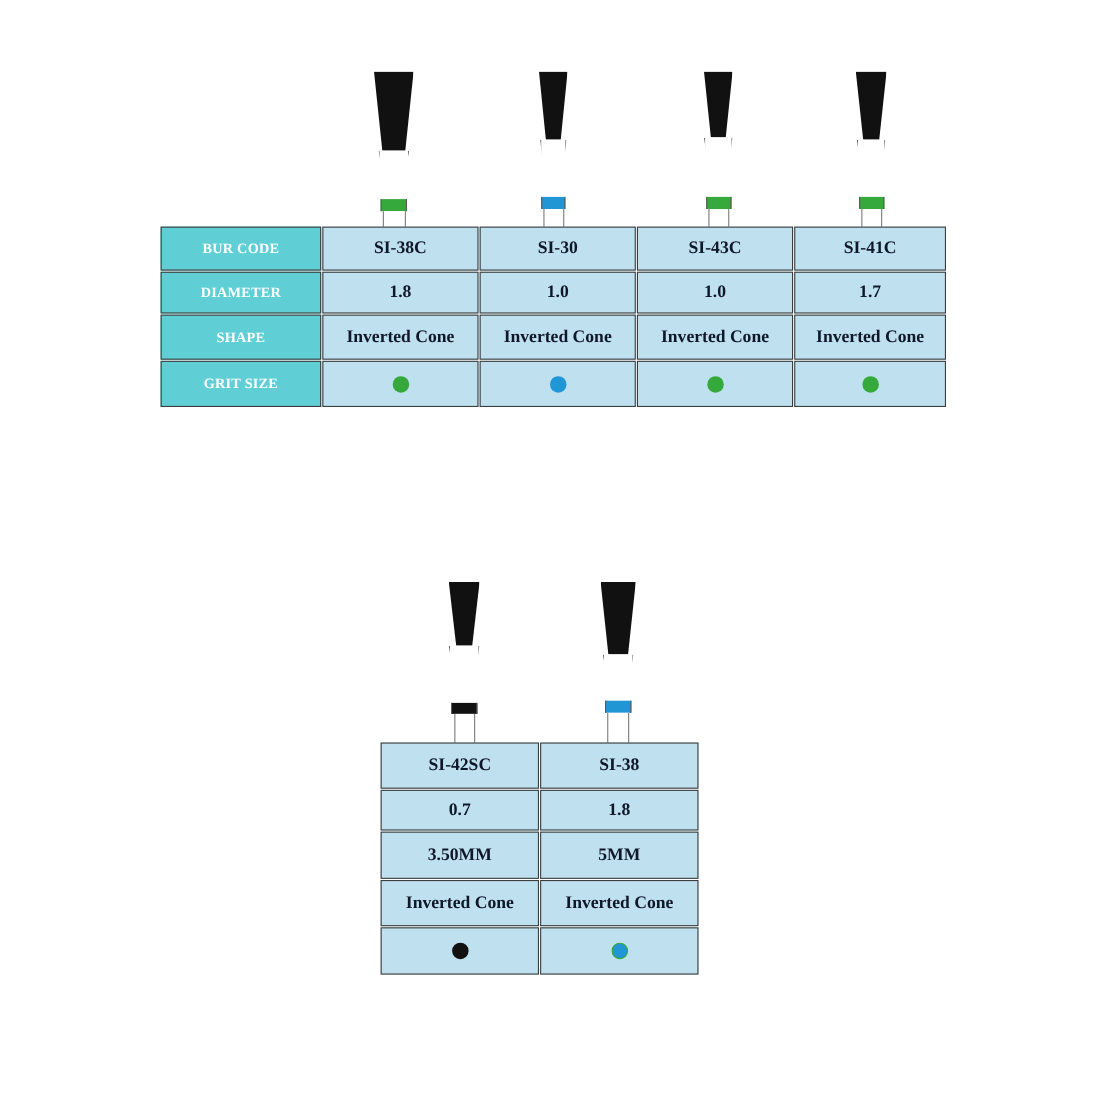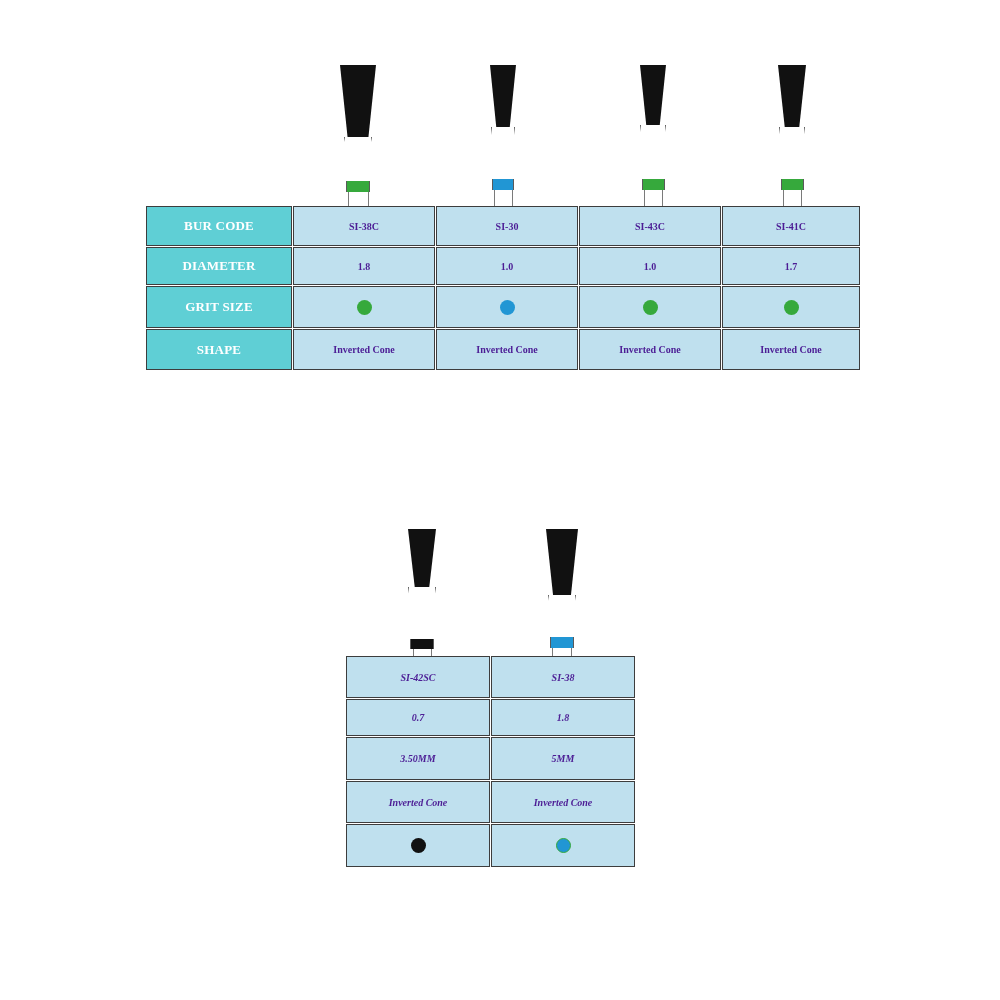--- a/index.html
+++ b/index.html
@@ -51,23 +51,23 @@
   .btable {
     position: absolute;
     border-collapse: separate;
     border-spacing: 1.5px;
     table-layout: fixed;
   }
   .btable td {
     border: 1.4px solid #3d3d3d;
     text-align: center;
     vertical-align: middle;
-    font-size: 10px;
+    font-size: 16px;
     font-weight: bold;
-    color: #4c1d95;
+    color: #0f172a;
     background: #bfe0ee;
     padding: 0;
   }
   .btable td.rowhead {
     background: #5fcfd5;
     color: #ffffff;
     font-size: 13px;
     letter-spacing: .2px;
     white-space: nowrap;
   }
@@ -130,41 +130,41 @@
       <td>SI-43C</td>
       <td>SI-41C</td>
     </tr>
     <tr style="height:38px">
       <td class="rowhead">DIAMETER</td>
       <td>1.8</td>
       <td>1.0</td>
       <td>1.0</td>
       <td>1.7</td>
     </tr>
+    <tr style="height:41px">
+      <td class="rowhead">SHAPE</td>
+      <td>Inverted Cone</td>
+      <td>Inverted Cone</td>
+      <td>Inverted Cone</td>
+      <td>Inverted Cone</td>
+    </tr>
     <tr style="height:42px">
       <td class="rowhead">GRIT SIZE</td>
       <td>
         <span class="dot" style="background:#36a93c;"></span>
       </td>
       <td>
         <span class="dot" style="background:#2196d4;"></span>
       </td>
       <td>
         <span class="dot" style="background:#36a93c;"></span>
       </td>
       <td>
         <span class="dot" style="background:#36a93c;"></span>
       </td>
-    </tr>
-    <tr style="height:41px">
-      <td class="rowhead">SHAPE</td>
-      <td>Inverted Cone</td>
-      <td>Inverted Cone</td>
-      <td>Inverted Cone</td>
-      <td>Inverted Cone</td>
     </tr>
   </tbody>
 </table>
 
 <div>
 
   <div class="bur" style="left:400px; height:127px; bottom:344px;">
     <div class="bur-head" style="width:28px;height:58px;clip-path:polygon(0% 0%,100% 0%,76% 100%,24% 100%);"></div>
     <div class="bur-neck" style="width:26px;height:52px;clip-path:polygon(0% 0%,100% 0%,71% 100%,29% 100%);"></div>
     <div class="bur-band" style="width:22px;height:10px;background:#111111;"></div>
@@ -173,21 +173,21 @@
 
   <div class="bur" style="left:540px; height:127px; bottom:344px;">
     <div class="bur-head" style="width:32px;height:66px;clip-path:polygon(0% 0%,100% 0%,78% 100%,22% 100%);"></div>
     <div class="bur-neck" style="width:26px;height:42px;clip-path:polygon(0% 0%,100% 0%,73% 100%,27% 100%);"></div>
     <div class="bur-band" style="width:22px;height:11px;background:#2196d4;"></div>
     <div class="bur-shank" style="width:18px;height:38px;"></div>
   </div>
 
 </div>
 
-<table class="btable" style="left:345px; top:655px; width:288px;font-style:italic;">
+<table class="btable" style="left:345px; top:674px; width:288px;">
   <colgroup>
     <col style="width:144px">
       <col style="width:144px">
   </colgroup>
   <tbody>
     <tr style="height:42px">
       <td>SI-42SC</td>
       <td>SI-38</td>
     </tr>
     <tr style="height:37px">

